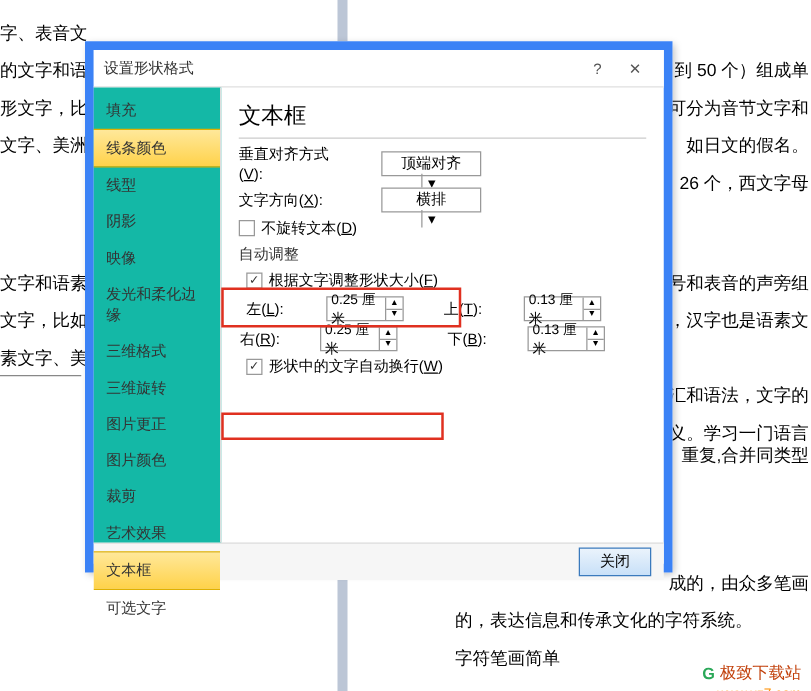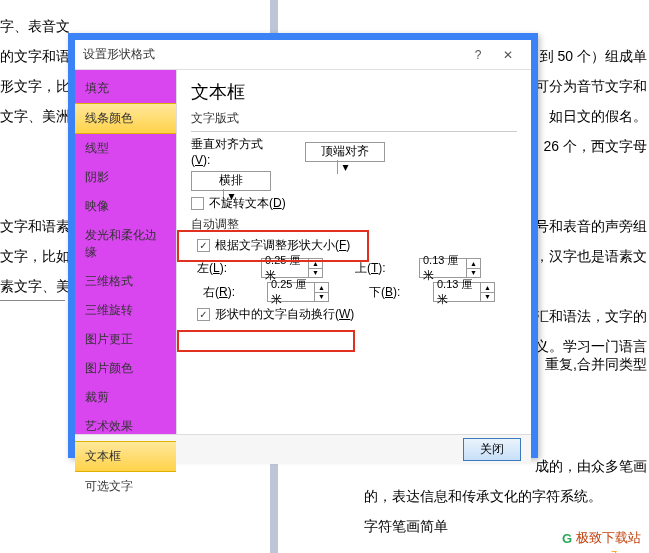--- a/index.html
+++ b/index.html
@@ -4,21 +4,21 @@
 <style>
 * { box-sizing: border-box; margin: 0; padding: 0; }
 body { font-family: "Microsoft YaHei", "SimSun", sans-serif; font-size: 12px; background: #fff; width: 649px; height: 553px; position: relative; overflow: hidden; }
 .bg-text { position: absolute; color: #000; font-size: 14px; line-height: 2.0; }
 .bg-line { position: absolute; left: 270px; top: 0; width: 8px; height: 555px; background: #bcc6d6; z-index: 0; }
 .dialog { position: absolute; left: 68px; top: 33px; width: 470px; height: 425px; background: #fff; border: 7px solid #3b82f6; box-shadow: 2px 2px 6px rgba(0,0,0,0.25); z-index: 10; }
 .titlebar { height: 30px; display: flex; align-items: center; padding: 0 8px; background: #fff; border-bottom: 1px solid #e0e0e0; }
 .titlebar-title { flex: 1; font-size: 12px; color: #333; }
 .titlebar-btn { width: 30px; height: 22px; display: flex; align-items: center; justify-content: center; color: #555; cursor: default; }
 .dialog-body { display: flex; height: 364px; }
-.sidebar { width: 102px; background: #d946ef; border-right: 1px solid #ddd; padding-top: 4px; }
+.sidebar { width: 102px; background: #14b8a6; border-right: 1px solid #ddd; padding-top: 4px; }
 .side-item { padding: 6px 10px; font-size: 12px; color: #333; cursor: default; }
 .side-item.active { background: linear-gradient(#ffe89a, #ffd24a); border: 1px solid #e0b000; border-left: none; border-right: none; }
 .main { flex: 1; padding: 10px 14px; position: relative; }
 .main h2 { font-size: 18px; font-weight: normal; margin-bottom: 6px; }
 .section-title { font-size: 12px; color: #333; margin: 4px 0; }
 .row { display: flex; align-items: center; margin: 4px 0; font-size: 12px; gap: 24px; }
 .row label.fld { width: 90px; }
 .u { text-decoration: underline; }
 .combo { display: flex; align-items: center; border: 1px solid #999; height: 20px; width: 80px; background: #fff; flex-direction: column; }
 .combo span { flex: 1; padding: 0 4px; font-size: 12px; }
@@ -89,32 +89,32 @@
       <div class="side-item">三维旋转</div>
       <div class="side-item">图片更正</div>
       <div class="side-item">图片颜色</div>
       <div class="side-item">裁剪</div>
       <div class="side-item">艺术效果</div>
       <div class="side-item active">文本框</div>
       <div class="side-item">可选文字</div>
     </div>
     <div class="main">
       <h2>文本框</h2>
-      <div class="section-title">文字版式</div>
       <hr class="hr">
 
       <div class="row">
         <label class="fld"><span>垂直对齐方式(</span><span class="u">V</span><span>):</span></label>
         <div class="combo">
             <span>顶端对齐</span>
             <div class="arrow">▾</div>
           </div>
       </div>
 
       <div class="row">
+        <label class="fld"><span>文字方向(</span><span class="u">X</span><span>):</span></label>
         <div class="combo">
             <span>横排</span>
             <div class="arrow">▾</div>
           </div>
       </div>
 
       <div class="check-row">
         <div class="chk"></div>
         <span><span>不旋转文本(</span><span class="u">D</span><span>)</span></span>
       </div>
@@ -138,21 +138,21 @@
         <label style="width:40px;margin-left:8px"><span>上(</span><span class="u">T</span><span>):</span></label>
         <div class="spinner">
             <span>0.13 厘米</span>
             <div class="spin">
               <div>▲</div>
               <div>▼</div>
             </div>
           </div>
       </div>
 
-      <div class="row" style="margin-left:12px">
+      <div class="row" style="margin-left:1px">
         <label style="width:40px"><span>右(</span><span class="u">R</span><span>):</span></label>
         <div class="spinner">
             <span>0.25 厘米</span>
             <div class="spin">
               <div>▲</div>
               <div>▼</div>
             </div>
           </div>
         <label style="width:40px;margin-left:16px"><span>下(</span><span class="u">B</span><span>):</span></label>
         <div class="spinner">

